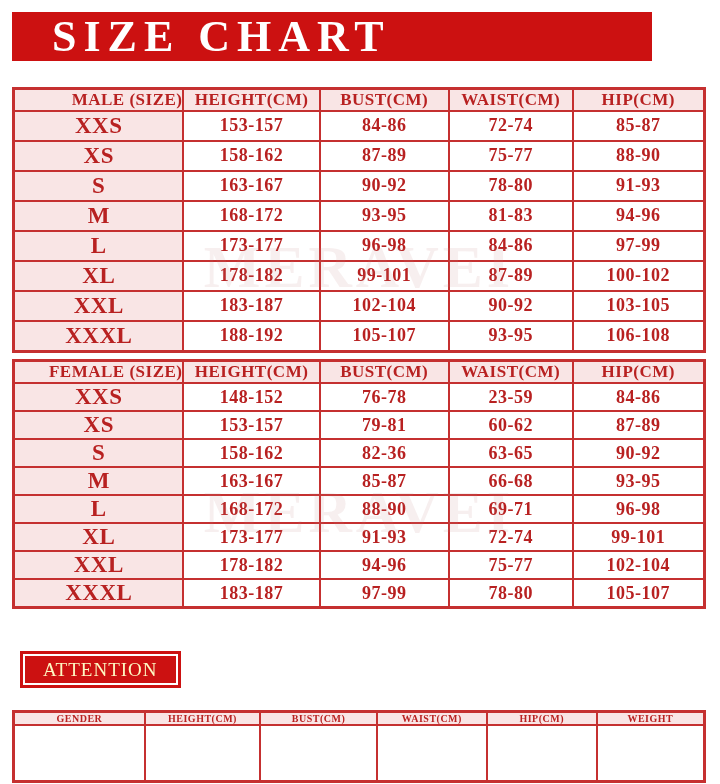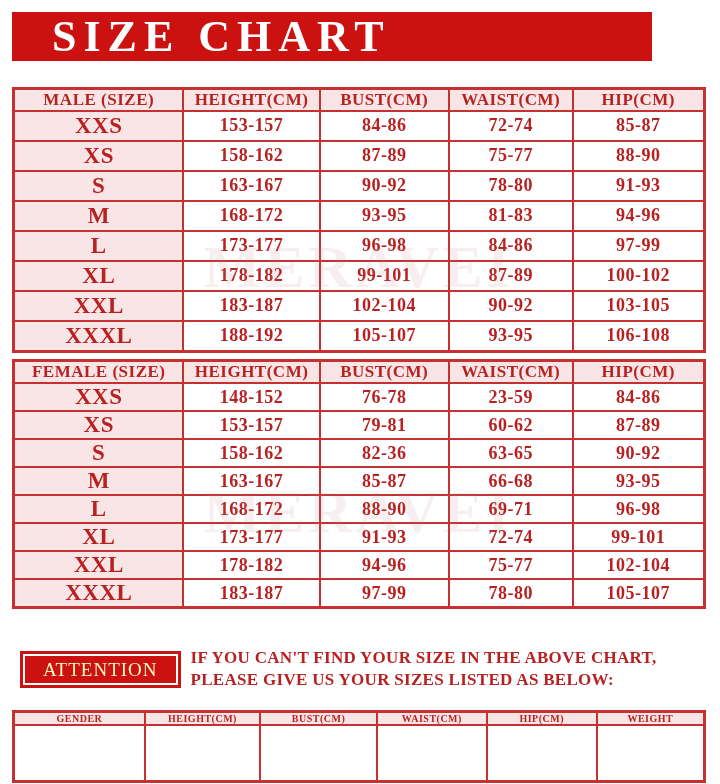--- a/index.html
+++ b/index.html
@@ -38,21 +38,21 @@
   th,td{
     border:2px solid var(--border_red);
     text-align:center;vertical-align:middle;
     color:var(--text_red);font-weight:bold;
     padding:0;overflow:hidden;white-space:nowrap;
   }
   th{background:var(--pink_bg);font-size:17px;letter-spacing:0.5px;}
   td{background:#ffffff;font-size:18px;letter-spacing:0.5px;}
   .size-table td:first-child{background:var(--pink_bg);font-size:23px;}
 
-  .size-table th:nth-child(1){width:24.6%;}
+  .size-table th:nth-child(1){width:24.6%;text-align:right;}
   .size-table th:nth-child(2){width:19.7%;}
   .size-table th:nth-child(3){width:18.7%;}
   .size-table th:nth-child(4){width:17.9%;}
   .size-table th:nth-child(5){width:19.1%;}
 
   
   .watermark{
     position:absolute;left:0;right:0;top:38%;height:60%;
     display:flex;align-items:center;justify-content:center;
     font-size:60px;font-weight:bold;letter-spacing:4px;
@@ -241,24 +241,20 @@
           </tr>
         </tbody>
       </table>
     <div class="watermark">MERAVEI</div>
   </section>
 
   <section class="attention">
     <div class="badge">
       <span>ATTENTION</span>
     </div>
-    <div class="attn-text">
-      <div>IF YOU CAN'T FIND YOUR SIZE IN THE ABOVE CHART,</div>
-      <div>PLEASE GIVE US YOUR SIZES LISTED AS BELOW:</div>
-    </div>
   </section>
 
   <section class="custom-section">
     <table class="custom-table">
         <thead>
           <tr>
             <th>GENDER</th>
             <th>HEIGHT(CM)</th>
             <th>BUST(CM)</th>
             <th>WAIST(CM)</th>

